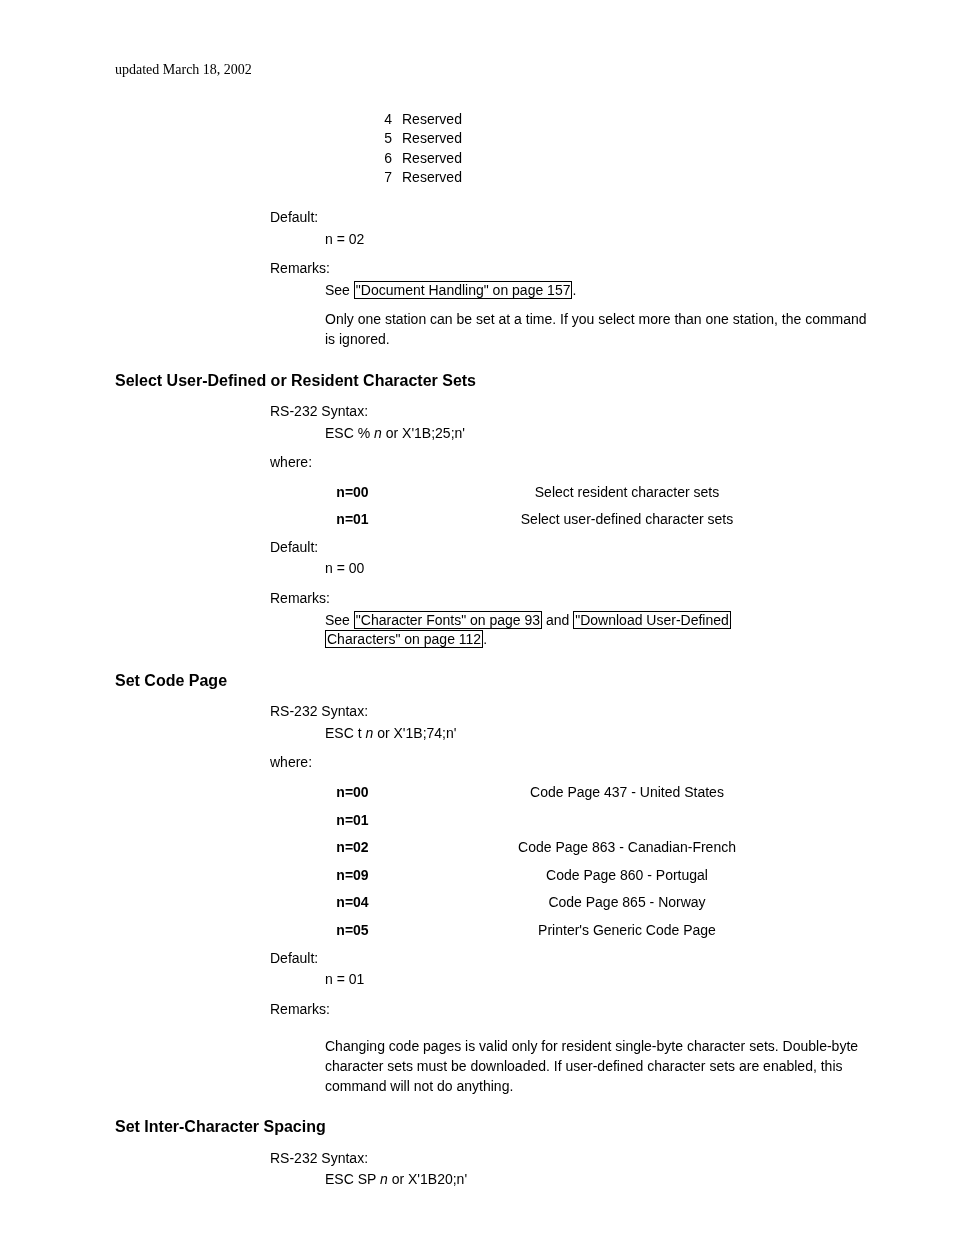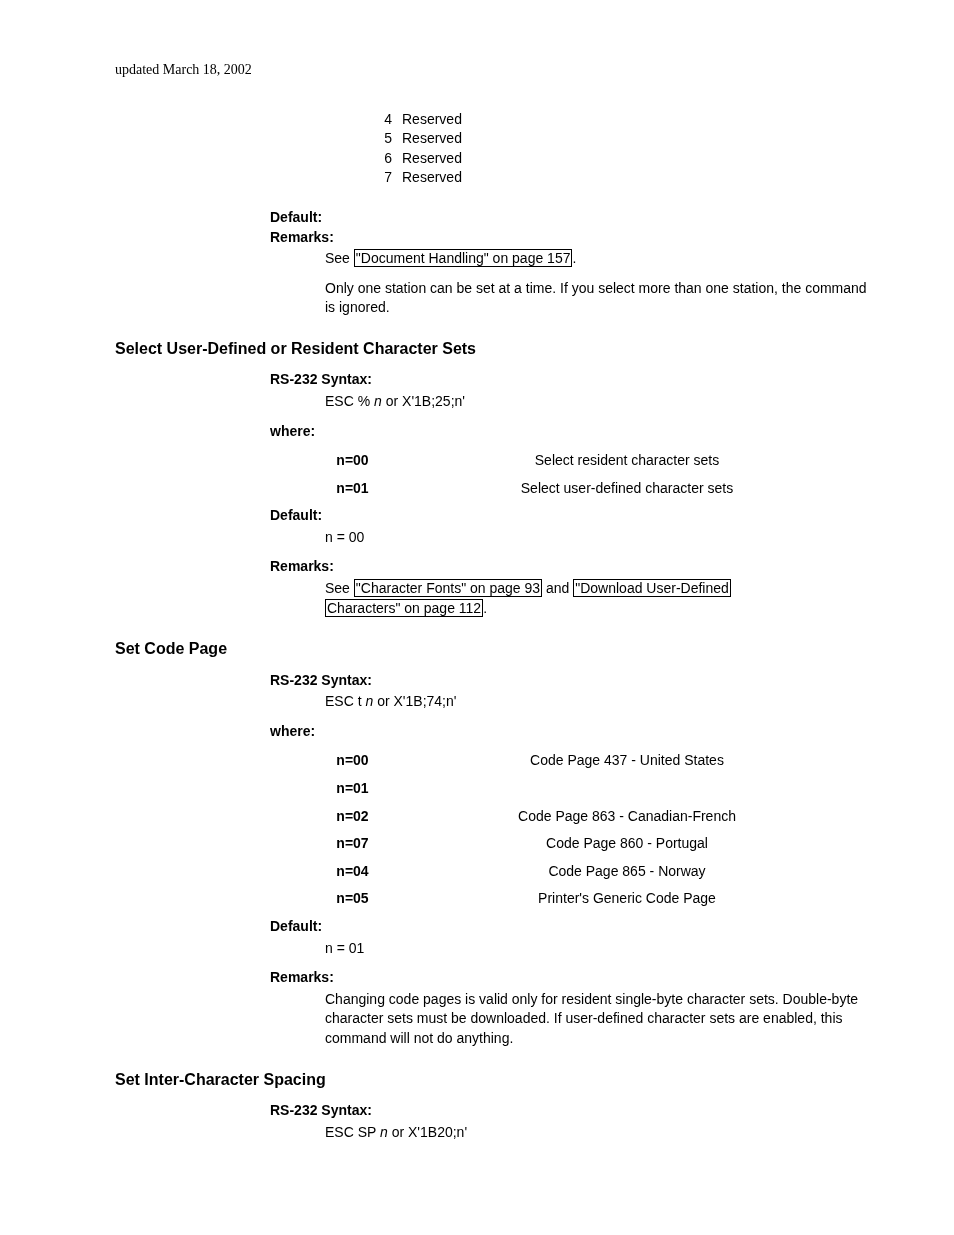--- a/index.html
+++ b/index.html
@@ -26,21 +26,21 @@
     gap: 10px;
   }
   .num-list-row .num {
     width: 12px;
     text-align: right;
   }
   .section-block {
     margin-bottom: 20px;
   }
   .label-term {
-    font-weight: bold;
+    font-weight: normal;
     margin-left: 155px;
   }
   .indented-body {
     margin-left: 210px;
     margin-top: 2px;
     margin-bottom: 10px;
   }
   .indented-body-para {
     margin-left: 210px;
     margin-top: 10px;
@@ -94,20 +94,21 @@
       <span>Reserved</span>
     </div>
   <div class="num-list-row">
       <span class="num">7</span>
       <span>Reserved</span>
     </div>
 </div>
 
 <div class="section-block">
   <div class="label-term">Default:</div>
+  <div class="indented-body">n = 02</div>
 
   <div class="label-term">Remarks:</div>
   <div class="indented-body">
     <span>See </span><span class="link-box">"Document Handling" on page 157</span><span>.</span>
   </div>
   <div class="indented-body-para">Only one station can be set at a time. If you select more than one station, the command is ignored.</div>
 </div>
 
 <h2>Select User-Defined or Resident Character Sets</h2>
 
@@ -152,37 +153,37 @@
       <div class="dl-val">Code Page 437 - United States</div>
     </div>
   <div class="dl-row">
       <div class="dl-key">n=01</div>
     </div>
   <div class="dl-row">
       <div class="dl-key">n=02</div>
       <div class="dl-val">Code Page 863 - Canadian-French</div>
     </div>
   <div class="dl-row">
-      <div class="dl-key">n=07</div>
+      <div class="dl-key">n=09</div>
       <div class="dl-val">Code Page 860 - Portugal</div>
     </div>
   <div class="dl-row">
       <div class="dl-key">n=04</div>
       <div class="dl-val">Code Page 865 - Norway</div>
     </div>
   <div class="dl-row">
       <div class="dl-key">n=05</div>
       <div class="dl-val">Printer's Generic Code Page</div>
     </div>
 
   <div class="label-term">Default:</div>
   <div class="indented-body">n = 01</div>
 
   <div class="label-term">Remarks:</div>
-  <div class="indented-body-para" style="margin-top:2px;">Changing code pages is valid only for resident single-byte character sets. Double-byte character sets must be downloaded. If user-defined character sets are enabled, this command will not do anything.</div>
+  <div class="indented-body-para" style="margin-top:18px;">Changing code pages is valid only for resident single-byte character sets. Double-byte character sets must be downloaded. If user-defined character sets are enabled, this command will not do anything.</div>
 </div>
 
 <h2>Set Inter-Character Spacing</h2>
 
 <div class="section-block">
   <div class="label-term">RS-232 Syntax:</div>
   <div class="indented-body">
     <span>ESC SP </span><span class="italic">n</span><span> or X'1B20;n'</span>
   </div>
 </div>

